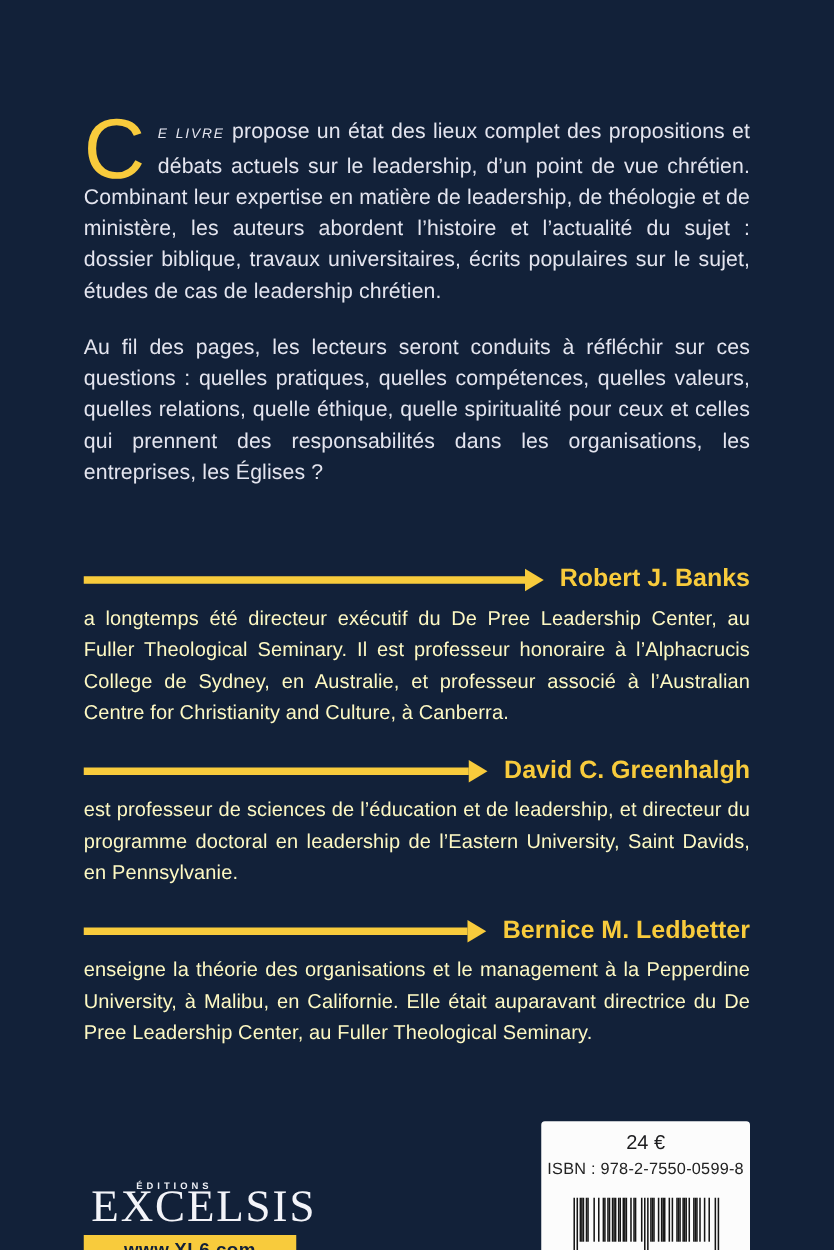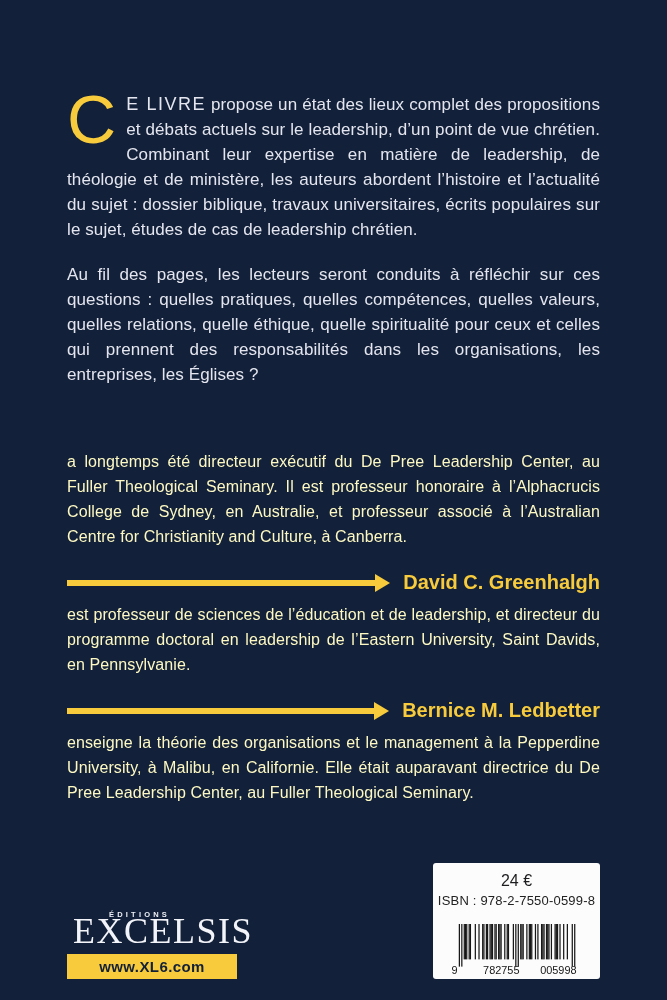--- a/index.html
+++ b/index.html
@@ -27,22 +27,23 @@
   .para + .para{margin-top:20px;}
   .dropcap{
     float:left;
     color:#F8CB3C;
     font-size:68px;
     line-height:50px;
     font-weight:500;
     padding:2px 10px 0 0;
   }
   .lead-caps{
-    font-size:18px;
+    font-size:11px;
     letter-spacing:1.5px;
+    font-style:italic;
   }
   
   .authors{margin-top:62px;}
   .author-block + .author-block{margin-top:22px;}
   .author-row{
     display:flex;
     align-items:center;
     gap:13px;
   }
   .arrow{
@@ -135,20 +136,27 @@
   <p class="para">
     <span class="dropcap">C</span><span class="lead-caps">E LIVRE</span>
     <span>propose un état des lieux complet des propositions et débats actuels sur le leadership, d’un point de vue chrétien. Combinant leur expertise en matière de leadership, de théologie et de ministère, les auteurs abordent l’histoire et l’actualité du sujet : dossier biblique, travaux universitaires, écrits populaires sur le sujet, études de cas de leadership chrétien.</span>
   </p>
 
   <p class="para">Au fil des pages, les lecteurs seront conduits à réfléchir sur ces questions : quelles pratiques, quelles compétences, quelles valeurs, quelles relations, quelle éthique, quelle spiritualité pour ceux et celles qui prennent des responsabilités dans les organisations, les entreprises, les Églises ?</p>
 
   <div class="authors">
 
     <div class="author-block">
+      <div class="author-row">
+        <div class="arrow">
+          <div class="shaft"></div>
+          <div class="tip"></div>
+        </div>
+        <div class="author-name">Robert J. Banks</div>
+      </div>
       <p class="bio">a longtemps été directeur exécutif du De Pree Leadership Center, au Fuller Theological Seminary. Il est professeur honoraire à l’Alphacrucis College de Sydney, en Australie, et professeur associé à l’Australian Centre for Christianity and Culture, à Canberra.</p>
     </div>
 
     <div class="author-block">
       <div class="author-row">
         <div class="arrow">
           <div class="shaft"></div>
           <div class="tip"></div>
         </div>
         <div class="author-name">David C. Greenhalgh</div>

